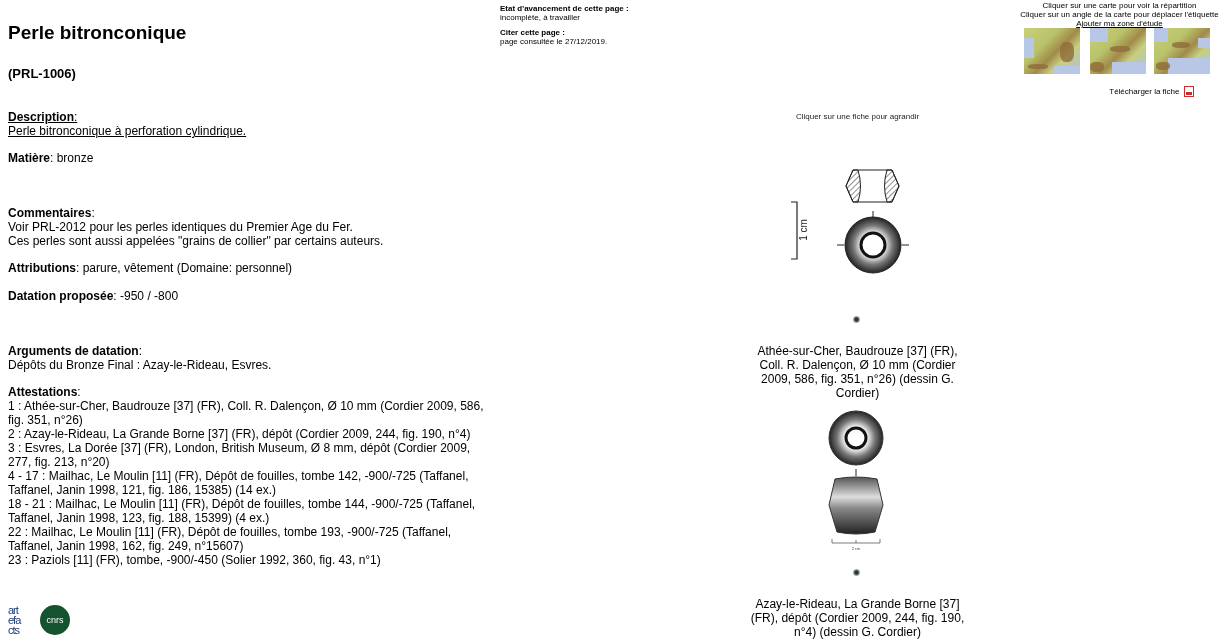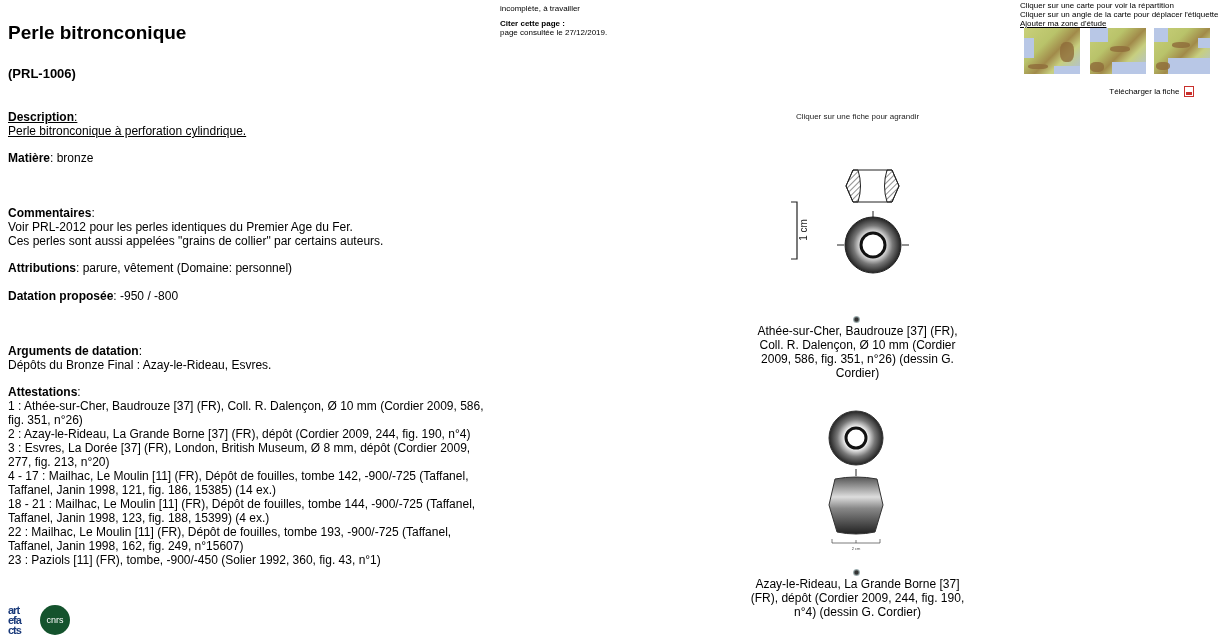--- a/index.html
+++ b/index.html
@@ -10,48 +10,49 @@
     .code { position: absolute; left: 8px; top: 66px; font-size: 13px; font-weight: bold; }
 
     .left { position: absolute; left: 8px; top: 110px; width: 485px; font-size: 12px; line-height: 14px; }
     .section { position: absolute; left: 0; width: 485px; }
     .section b { font-weight: bold; }
 
     .status { position: absolute; left: 500px; top: 4px; font-size: 8px; line-height: 9px; width: 380px; }
     .status .head { font-weight: bold; font-size: 8px; }
     .status .gap { height: 6px; }
 
-    .maps { position: absolute; left: 1020px; top: 1px; width: 199px; text-align: left; font-size: 8px; line-height: 9px; }
+    .maps { position: absolute; left: 1020px; top: 1px; width: 199px; text-align: center; font-size: 8px; line-height: 9px; }
     .maps .link { text-decoration: underline; }
     .map-row { position: absolute; left: 4px; top: 28px; width: 195px; height: 46px; }
     .map { position: absolute; top: 0; width: 56px; height: 46px; overflow: hidden;
            background: linear-gradient(135deg, #c9d07a 0%, #b9c36a 35%, #a18a4a 55%, #c7cf80 70%, #aebfe0 100%); }
     .map .sea { position: absolute; background: #b8c7e6; }
     .map .mtn { position: absolute; background: #8e6c3a; border-radius: 40%; opacity: 0.8; }
     .download { position: absolute; left: 1052px; top: 86px; width: 199px; text-align: center; font-size: 8px; }
     .pdf-icon { display: inline-block; width: 10px; height: 11px; background: #fff; border: 1px solid #c9302c; vertical-align: middle; position: relative; margin-left: 2px; }
     .pdf-icon::after { content: ""; position: absolute; left: 1px; bottom: 1px; width: 6px; height: 3px; background: #c9302c; }
 
     .gallery-hint { position: absolute; left: 740px; top: 112px; width: 235px; text-align: center; font-size: 8px; color: #222; }
 
     .figure { position: absolute; left: 745px; width: 225px; }
-    .caption { position: absolute; left: 745px; width: 225px; text-align: center; font-size: 12px; line-height: 14px; }
+    .caption { position: absolute; left: 745px; width: 225px; text-align: center; font-size: 12px; line-height: 14px; margin-top: 20px; }
     .zoom-dot { position: absolute; width: 7px; height: 7px; border-radius: 50%; background: radial-gradient(circle, #333 30%, #9aa 60%, #dde 100%); }
 
     .logo { position: absolute; left: 8px; top: 605px; }
-    .logo-artefacts { position: absolute; left: 0; top: 0; width: 30px; height: 30px; font-size: 11px; line-height: 10px; color: #1a3a7a; font-weight: bold; letter-spacing: -1px; }
+    .logo-artefacts { position: absolute; left: 0; top: 0; width: 30px; height: 30px; font-size: 11px; line-height: 10px; color: #1a3a7a; font-weight: normal; letter-spacing: -1px; }
     .logo-cnrs { position: absolute; left: 32px; top: 0; width: 30px; height: 30px; border-radius: 50%; background: #14532d; color: #fff; font-size: 9px; text-align: center; line-height: 30px; }
   </style>
 </head>
 <body>
 
 <h1 class="title">Perle bitronconique</h1>
 <div class="code">(PRL-1006)</div>
 
 <div class="status">
+  <div class="head">Etat d'avancement de cette page :</div>
   <div>incomplète, à travailler</div>
   <div class="gap"></div>
   <div class="head">Citer cette page :</div>
   <div>page consultée le 27/12/2019.</div>
 </div>
 
 <div class="maps">
   <div>Cliquer sur une carte pour voir la répartition</div>
   <div>Cliquer sur un angle de la carte pour déplacer l'étiquette</div>
   <div class="link">Ajouter ma zone d'étude</div>

